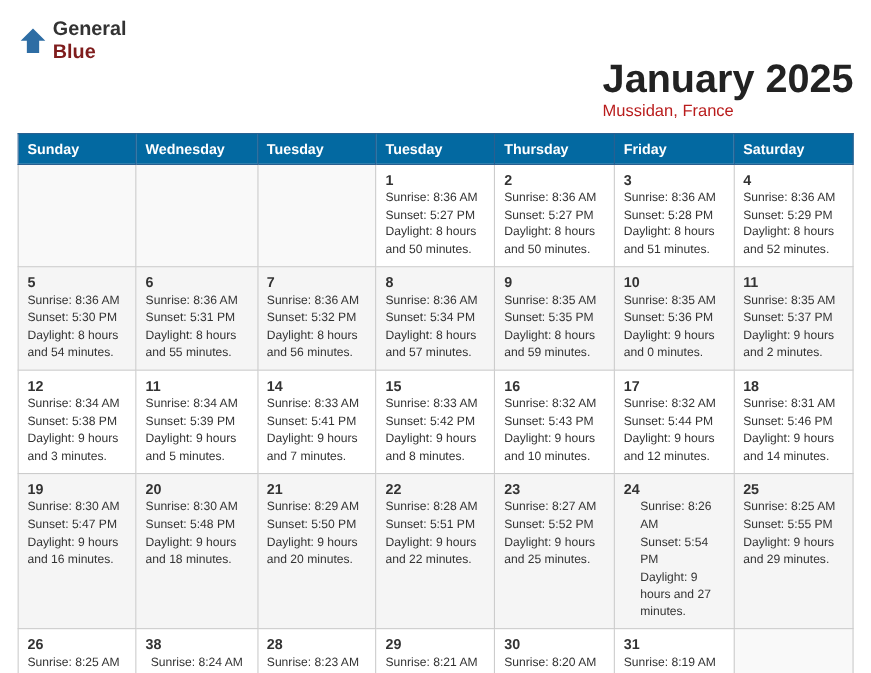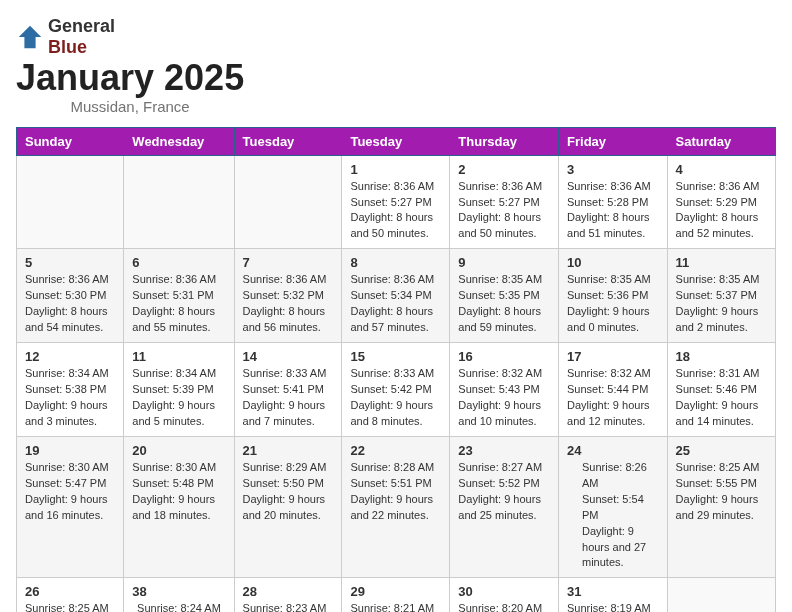--- a/index.html
+++ b/index.html
@@ -8,21 +8,20 @@
       background: #fff;
       width: 792px;
       min-height: 612px;
       padding: 16px;
     }
     .header {
       display: flex;
       justify-content: space-between;
       align-items: flex-start;
       margin-bottom: 12px;
-      flex-direction: column;
     }
     .logo {
       display: flex;
       align-items: center;
       gap: 4px;
     }
     .logo-text-general {
       font-size: 18px;
       font-weight: bold;
       color: #333;
@@ -30,39 +29,40 @@
     .logo-text-blue {
       font-size: 18px;
       font-weight: bold;
       color: #7f1d1d;
     }
     .logo-icon {
       width: 28px;
       height: 28px;
     }
     .title-block {
-      text-align: center;
+      text-align: left;
+      margin-top: 36px;
     }
     .month-title {
       font-size: 36px;
       font-weight: bold;
       color: #222;
       line-height: 1.1;
     }
     .location-title {
       font-size: 15px;
-      color: #737373;
+      color: #b91c1c;
     }
     .calendar {
       width: 100%;
       border-collapse: collapse;
       border: 1px solid #ccc;
     }
     .calendar th {
-      background-color: #a21caf;
+      background-color: #0369a1;
       color: #fff;
       text-align: left;
       padding: 6px 8px;
       font-size: 13px;
       border: 1px solid #2a5f90;
     }
     .calendar td {
       vertical-align: top;
       padding: 6px 8px;
       border: 1px solid #ccc;

